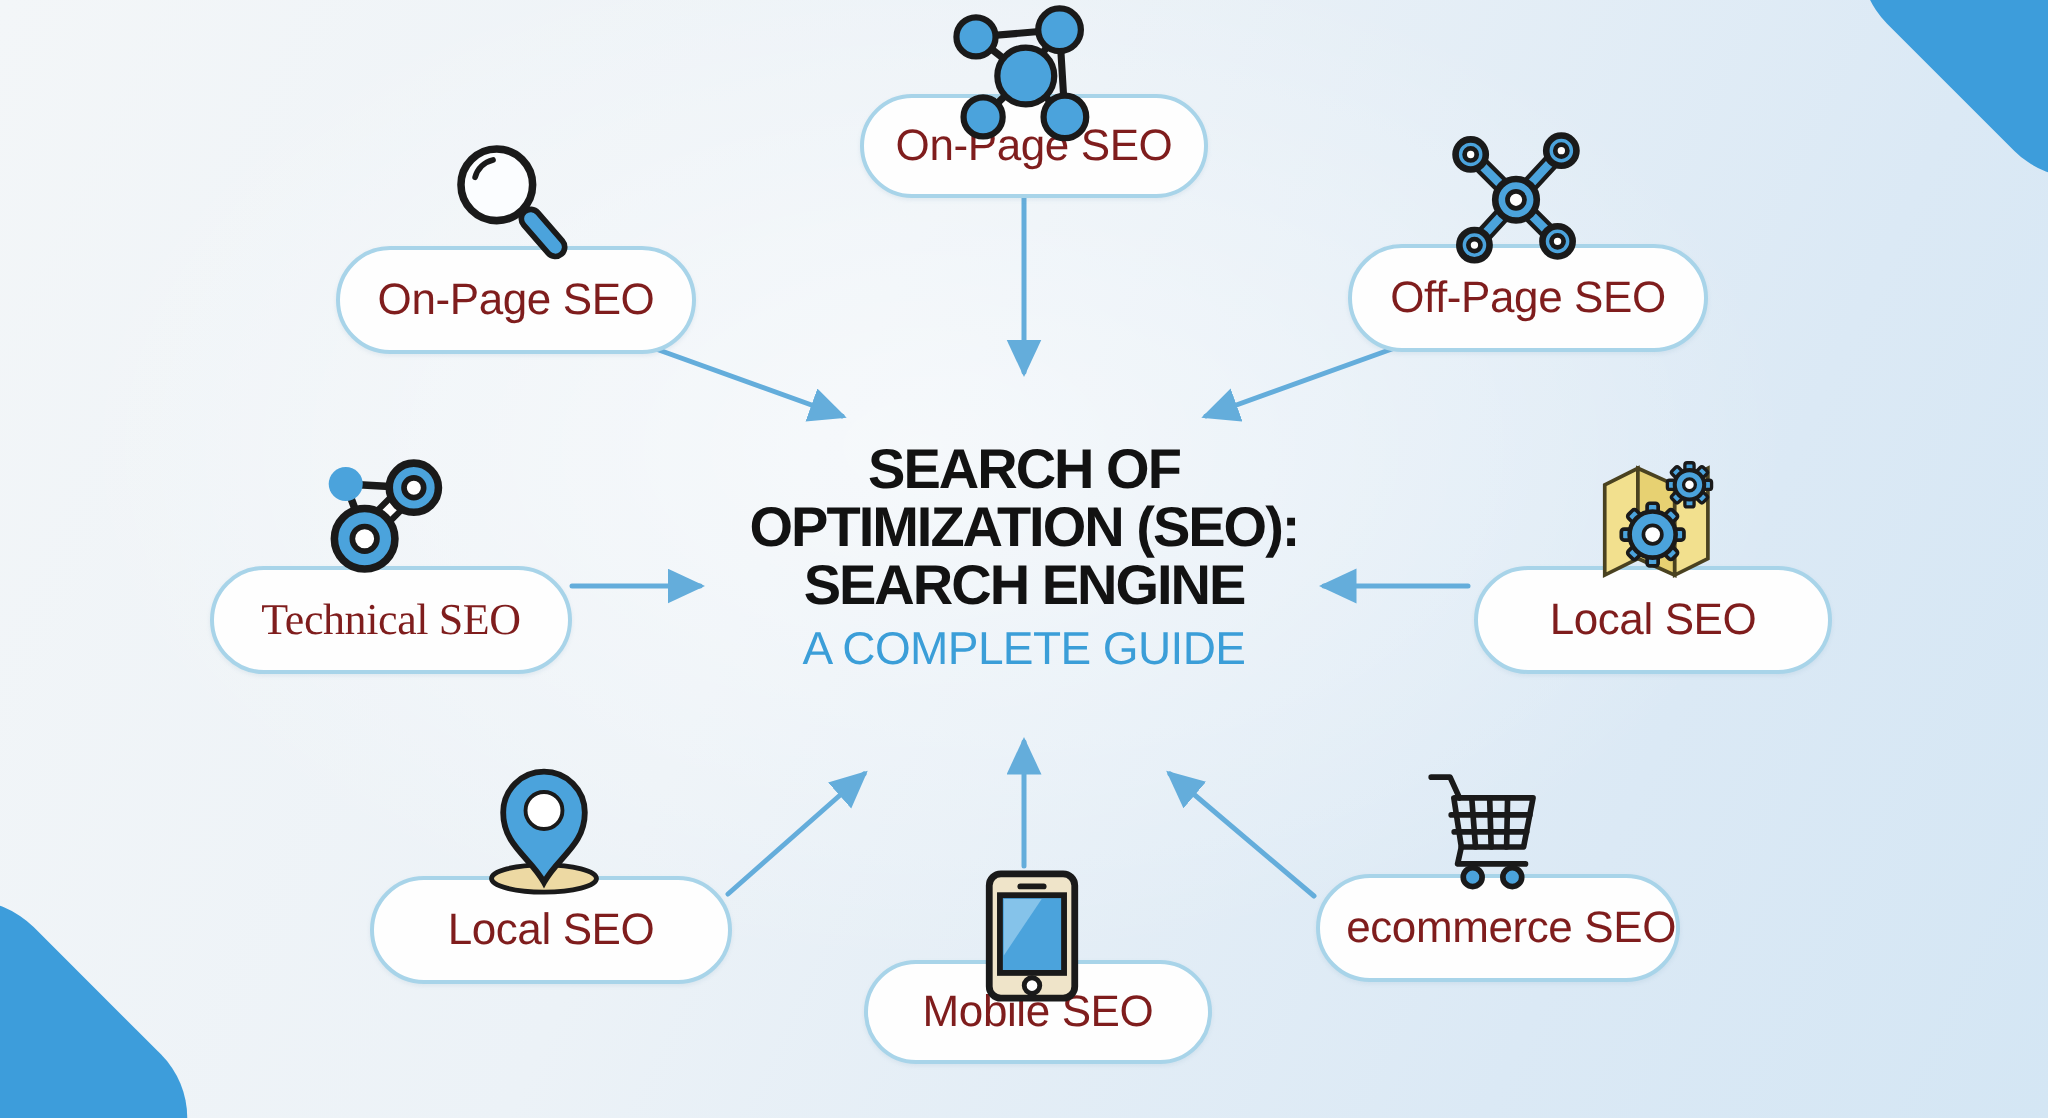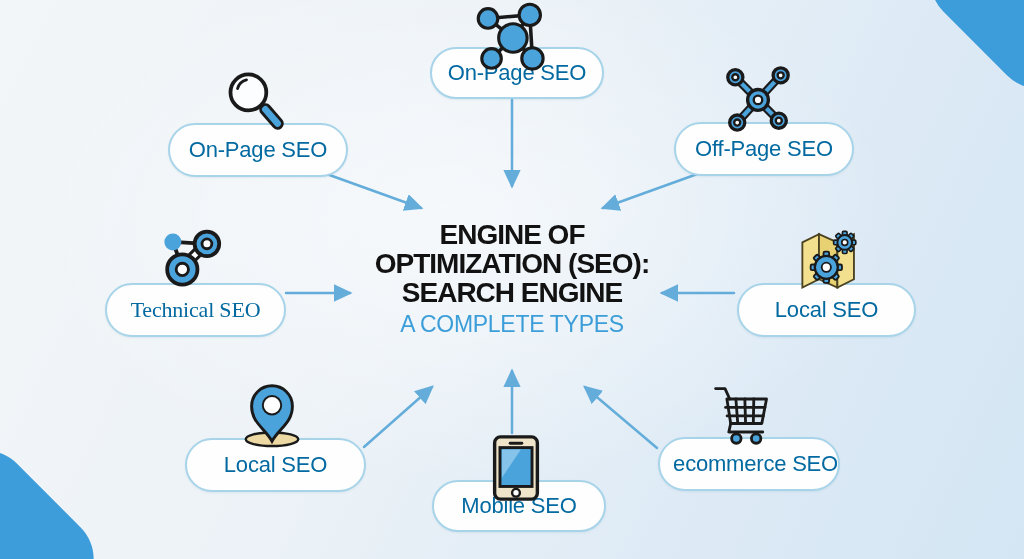--- a/index.html
+++ b/index.html
@@ -12,21 +12,21 @@
   }
   .blob{position:absolute;width:180px;height:180px;border-radius:45px;
     background:#3D9DDB;transform:rotate(45deg);z-index:0;}
   .blob.tr{top:-110px;left:949px;}
   .blob.bl{top:469px;left:-105px;}
   .arrows{position:absolute;left:0;top:0;z-index:1;pointer-events:none;}
   .pill{
     position:absolute;z-index:2;background:#fefefe;
     border:2px solid #A8D4E9;border-radius:27px;
     display:flex;align-items:center;justify-content:center;
-    font-size:22px;color:#0369a1;letter-spacing:-0.2px;
+    font-size:22px;color:#7f1d1d;letter-spacing:-0.2px;
     box-shadow:0 1px 2px rgba(120,160,190,.15);
   }
   .icon{position:absolute;z-index:3;display:flex;align-items:flex-end;justify-content:center;}
   .title-block{
     position:absolute;left:322px;top:220px;width:380px;z-index:2;
     text-align:center;color:#121212;
   }
   .title-line{font-size:28px;font-weight:bold;letter-spacing:-1px;line-height:29px;}
   .subtitle{font-size:23px;letter-spacing:-0.3px;margin-top:4px;color:#3B9ED8;}
 </style>
@@ -50,24 +50,24 @@
       <line x1="714" y1="168" x2="603" y2="208" marker-end="url(#ah)"></line>
       <line x1="286" y1="293" x2="350" y2="293" marker-end="url(#ah)"></line>
       <line x1="734" y1="293" x2="662" y2="293" marker-end="url(#ah)"></line>
       <line x1="364" y1="447" x2="432" y2="387" marker-end="url(#ah)"></line>
       <line x1="512" y1="433" x2="512" y2="371" marker-end="url(#ah)"></line>
       <line x1="657" y1="448" x2="585" y2="387" marker-end="url(#ah)"></line>
     </g>
   </svg>
 
   <div class="title-block">
-    <div class="title-line">ENGINE OF</div>
+    <div class="title-line">SEARCH OF</div>
     <div class="title-line">OPTIMIZATION (SEO):</div>
     <div class="title-line">SEARCH ENGINE</div>
-    <div class="subtitle">A COMPLETE TYPES</div>
+    <div class="subtitle">A COMPLETE GUIDE</div>
   </div>
 
   <div class="icon" style="left:472px;top:2px;width:80px;height:72px;">
     <svg width="80" height="72" viewBox="0 0 90 80">
       <g stroke="#1a1a1a" stroke-width="4" stroke-linecap="round">
         <line x1="18" y1="18" x2="65" y2="14"></line>
           <line x1="18" y1="18" x2="46" y2="40"></line>
         <line x1="65" y1="14" x2="46" y2="40"></line>
           <line x1="46" y1="40" x2="22" y2="63"></line>
         <line x1="46" y1="40" x2="68" y2="63"></line>

